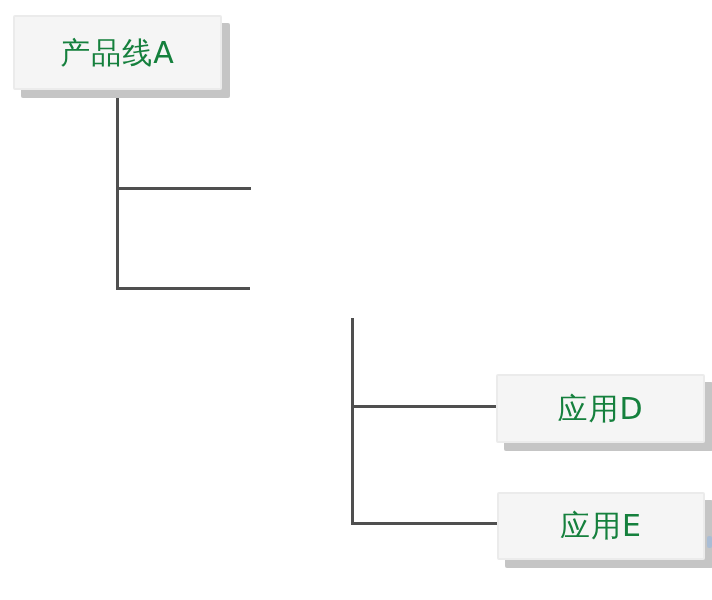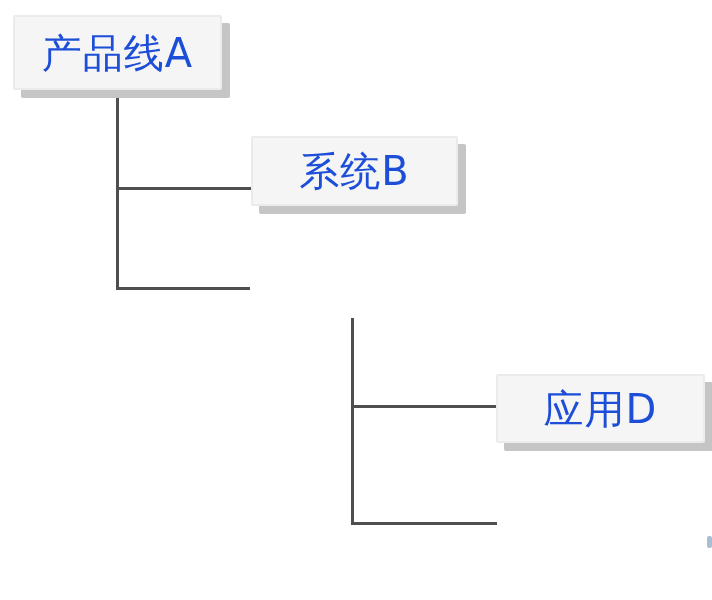--- a/index.html
+++ b/index.html
@@ -21,22 +21,22 @@
     border: 2px solid #ebebeb;
     border-radius: 2px;
     box-shadow: 8px 8px 0 #c5c5c5;
     display: flex;
     align-items: center;
     justify-content: center;
     box-sizing: border-box;
     z-index: 2;
   }
   .node-label {
-    font-size: 40px;
-    color: #1d4ed8;
+    font-size: 30px;
+    color: #15803d;
     letter-spacing: 1px;
     line-height: 1;
     white-space: nowrap;
   }
   .edge {
     position: absolute;
     background: #4f4f4f;
     z-index: 1;
   }
   
@@ -72,25 +72,25 @@
   <div class="edge edge-a-b"></div>
   <div class="edge edge-a-c"></div>
   <div class="edge edge-c-trunk"></div>
   <div class="edge edge-c-d"></div>
   <div class="edge edge-c-e"></div>
 
   <div class="node node-a">
     <span class="node-label">产品线A</span>
   </div>
 
-  <div class="node node-b">
-    <span class="node-label">系统B</span>
-  </div>
 
 
   <div class="node node-d">
     <span class="node-label">应用D</span>
   </div>
 
+  <div class="node node-e">
+    <span class="node-label">应用E</span>
+  </div>
 
   <div class="watermark-dot"></div>
 
 </div>
 
 </body></html>

